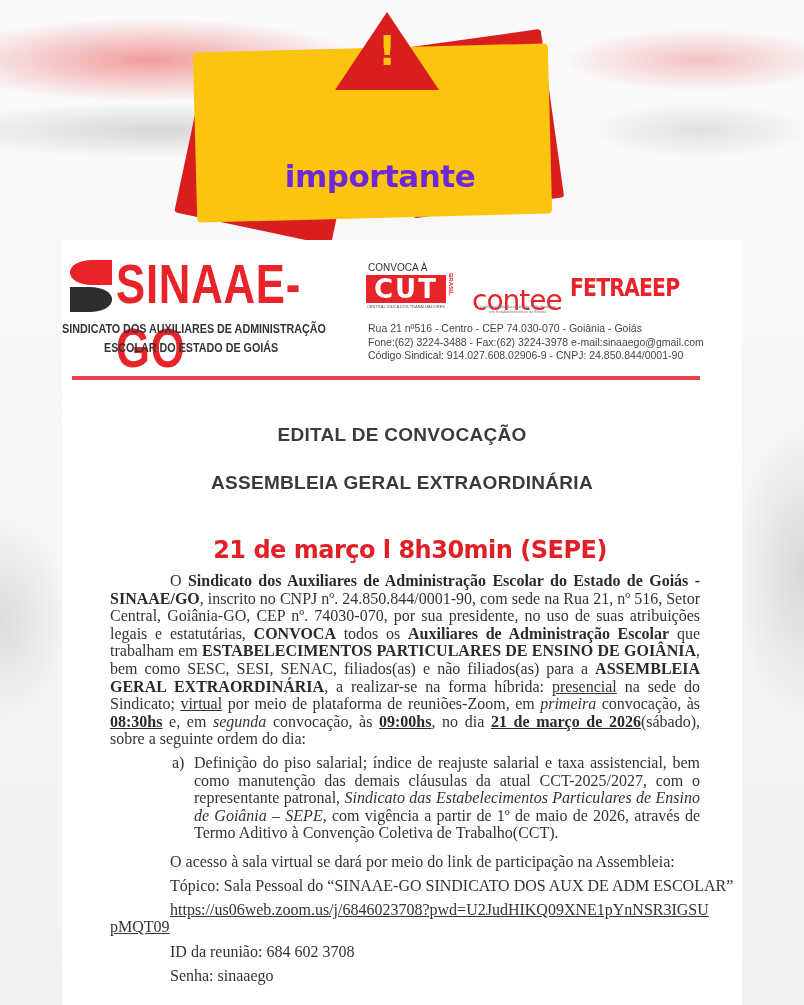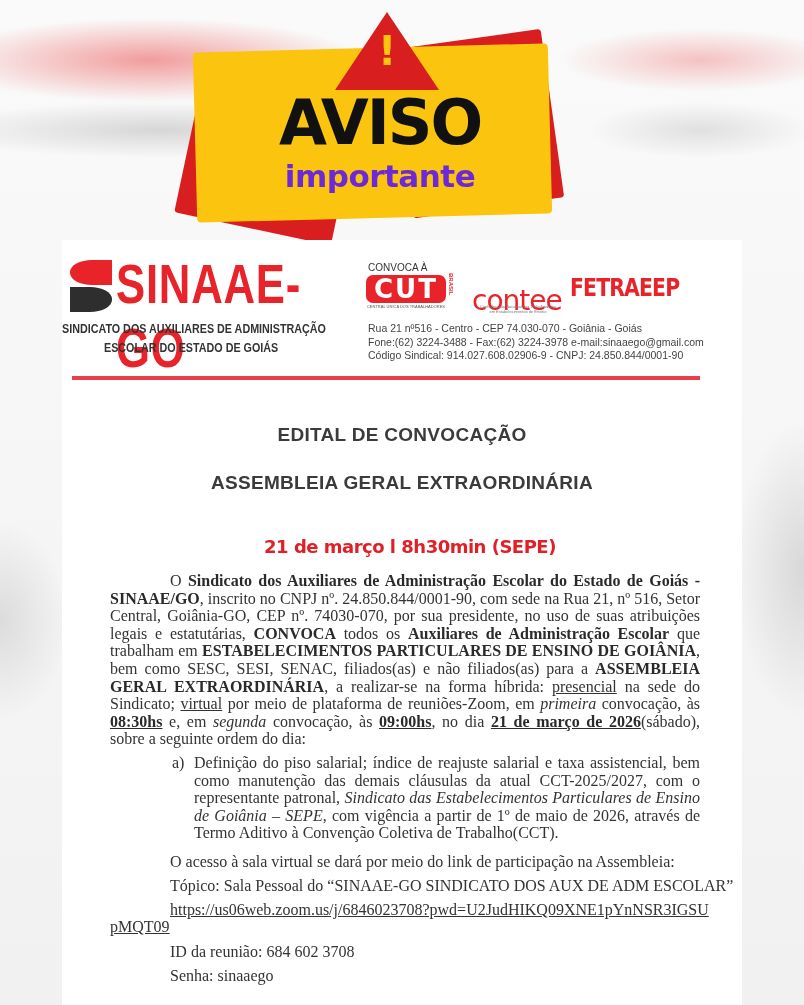--- a/index.html
+++ b/index.html
@@ -79,42 +79,42 @@
     letter-spacing:1px;
   }
   .org-line1 { position:absolute; left:0; top:82px; width:270px; font-size:12.5px; font-weight:bold;
     color:#333; text-align:center; transform: scaleX(0.86); transform-origin:left top; white-space:nowrap; }
   .org-line2 { position:absolute; left:42px; top:101px; width:200px; font-size:12.5px; font-weight:bold;
     color:#333; text-align:center; transform: scaleX(0.86); transform-origin:left top; white-space:nowrap; }
 
   .filiado { position:absolute; left:306px; top:22px; font-size:10px; color:#333; }
   .cut { position:absolute; left:304px; top:35px; width:80px; height:28px; background:#e8242a;
     color:#fff; font-weight:bold; font-size:26px; line-height:28px; text-align:center;
-    letter-spacing:2px; font-family:"DejaVu Sans", sans-serif;border-radius:7px; }
+    letter-spacing:2px; font-family:"DejaVu Sans", sans-serif; }
   .cut-sub { position:absolute; left:304px; top:64px; width:80px; font-size:4px; color:#555; text-align:center; }
   .cut-side { position:absolute; left:386px; top:33px; font-size:6px; color:#e8242a;
     writing-mode: vertical-rl; font-weight:bold; }
   .contee { position:absolute; left:410px; top:44px; font-size:28px; color:#e8242a;
     font-family:"DejaVu Sans", sans-serif; letter-spacing:-1px; }
   .contee-sub { position:absolute; left:416px; top:64px; width:80px; font-size:4px; color:#777; text-align:center; }
   .fetraeep { position:absolute; left:508px; top:34px; font-size:24px; color:#e8242a; font-weight:bold;
     font-family:"DejaVu Sans", sans-serif; transform: scaleX(0.85); transform-origin:left top; letter-spacing:-1px; }
 
   .addr { position:absolute; left:306px; top:82px; font-size:10.5px; color:#444; line-height:13.5px; white-space:nowrap; }
   .hdr-rule { position:absolute; left:10px; top:136px; width:628px; height:4px; background:#e8404a; }
 
   .title1, .title2 {
     position:absolute; left:0; width:680px; text-align:center; color:#3b3b3b;
     font-weight:bold; font-size:19px; letter-spacing:0.3px;
   }
   .title1 { top:184px; }
   .title2 { top:232px; }
   .when {
     position:absolute; left:0; width:696px; text-align:center; top:296px;
-    color:#e01f26; font-weight:bold; font-size:18px; letter-spacing:-0.5px;
+    color:#e01f26; font-weight:bold; font-size:24px; letter-spacing:-0.5px;
     font-family:"DejaVu Sans", sans-serif;
   }
 
   .body {
     position:absolute; left:48px; top:332px; width:590px;
     font-size:16px; color:#333; line-height:17.6px; text-align:justify;font-family:Liberation Serif, serif;
   }
   .body b { color:#2a2a2a; }
   .body u { text-decoration: underline; }
   .para-indent { text-indent: 60px; }
@@ -133,21 +133,20 @@
 <div class="bg-blur"></div>
 <div class="side-shade-l"></div>
 <div class="side-shade-r"></div>
 
 <div class="aviso">
   <div class="red-back"></div>
   <div class="red-back2"></div>
   <div class="yellow"></div>
   <div class="tri"></div>
   <div class="tri-ex">!</div>
-  <div class="t1">AVISO</div>
   <div class="t2">importante</div>
 </div>
 
 <div class="paper">
 
   <div class="hdr-logo">
     <div class="s-mark">
       <div class="top"></div>
         <div class="bot"></div>
     </div>

